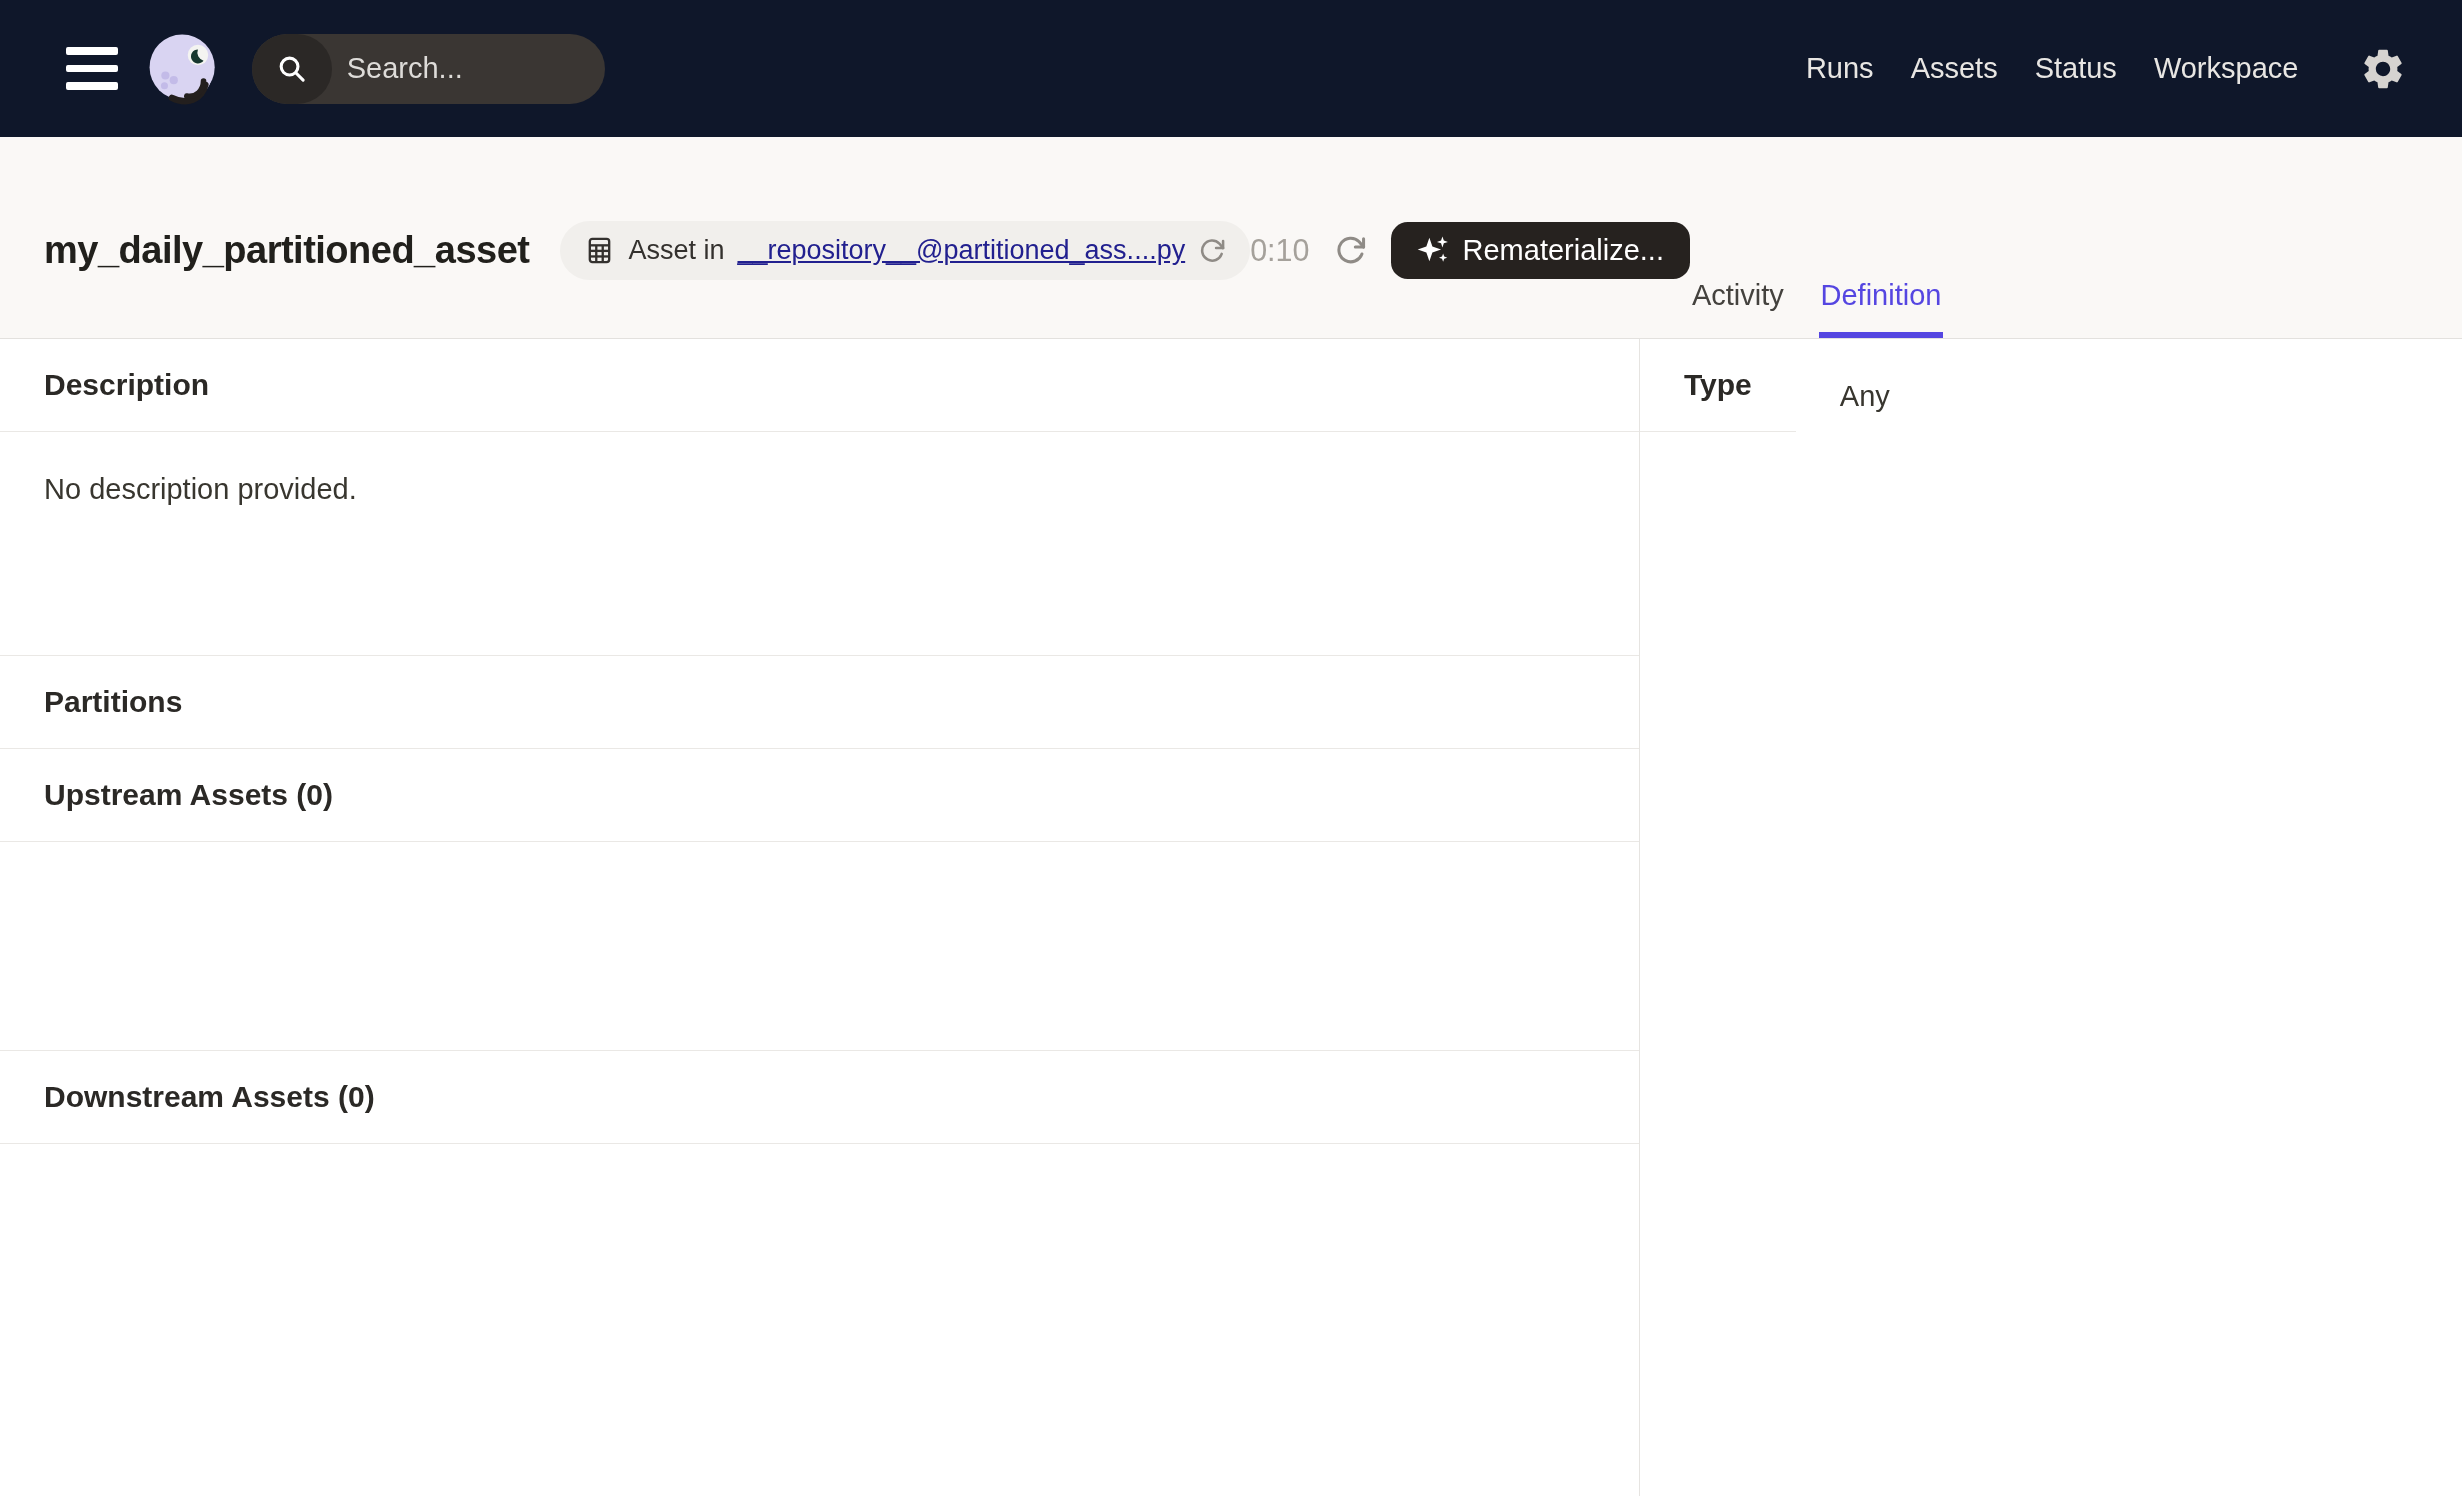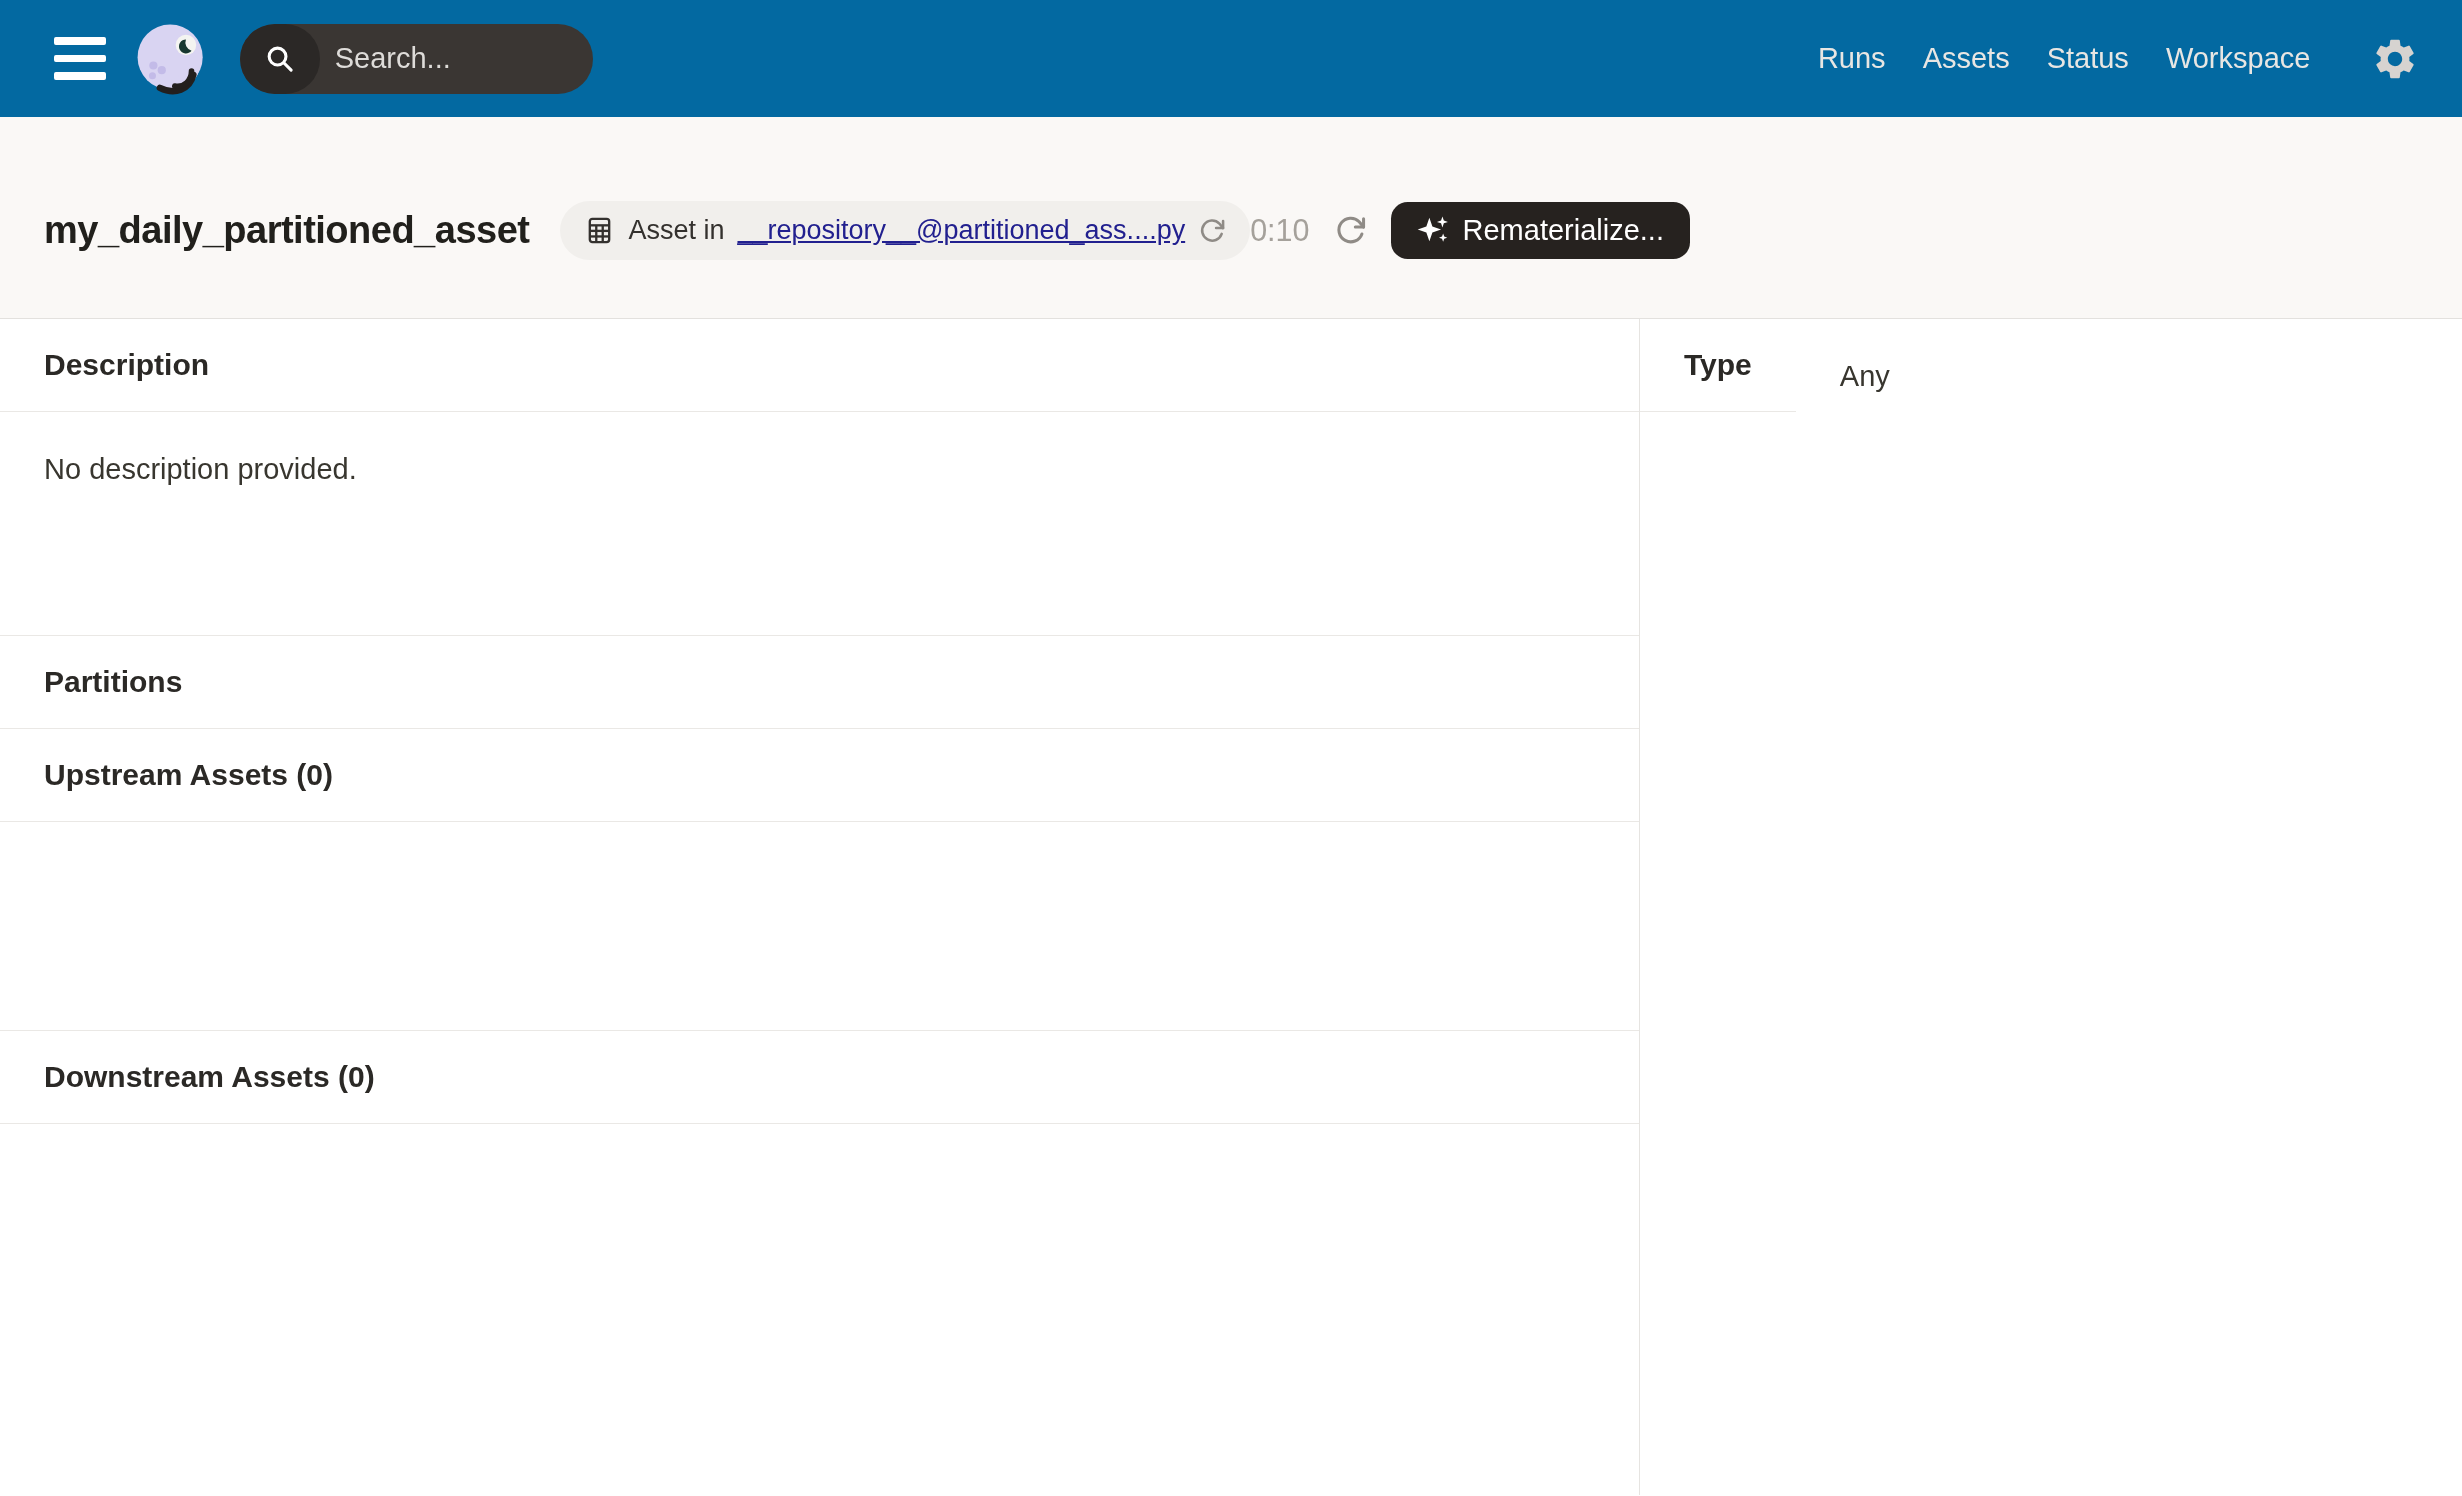--- a/index.html
+++ b/index.html
@@ -1,20 +1,20 @@
 <!DOCTYPE html>
 <html style="font-size:15px"><head>
 <meta charset="utf-8">
 <style>
   * { margin:0; padding:0; box-sizing:border-box; }
   html,body { width:2462px; height:1497px; overflow:hidden;
     font-family:"Liberation Sans", sans-serif; background:#ffffff; color:#38362f; }
 
   
-  .navbar { height:117px; background:#0369a1; display:flex; align-items:center; padding:0 37px; }
+  .navbar { height:137px; background:#0f172a; display:flex; align-items:center; padding:0 49px; }
   .hamburger { width:52px; height:46px; display:flex; flex-direction:column; justify-content:space-between; cursor:pointer; margin:0 26px 0 16.7px; padding:1.9px 0; }
   .hamburger span { display:block; height:7.4px; width:100%; background:#ffffff; border-radius:1.9px; }
   .logo { width:80px; height:80px; margin-right:28px; }
   .searchbox { width:353px; height:70px; background:#3a3633; border-radius:35px; display:flex; align-items:center; overflow:hidden; position:relative; }
   .search-iconwrap { width:80px; height:70px; background:#2b2826; border-radius:35px; display:flex; align-items:center; justify-content:center; flex:none; }
   .searchbox input { flex:1; background:transparent; border:none; outline:none; color:#e9e7e4; font-size:29px; padding:0 13px 0 15px; font-family:"Liberation Sans",sans-serif; }
   .searchbox input::placeholder { color:#dedcd9; opacity:1; }
   .nav-spacer { flex:1; }
   .nav-links { display:flex; align-items:center; gap:37px; margin-right:61px; }
   .nav-link { color:#e8e6e3; font-size:29px; font-weight:500; cursor:pointer; }
@@ -142,20 +142,24 @@
           <svg viewBox="0 0 24 22" fill="#ffffff">
             <path d="M9 2 L11.2 8.3 L17.5 10.5 L11.2 12.7 L9 19 L6.8 12.7 L0.5 10.5 L6.8 8.3 Z"></path>
             <path d="M18.5 1 L19.5 4 L22.5 5 L19.5 6 L18.5 9 L17.5 6 L14.5 5 L17.5 4 Z"></path>
             <path d="M19 13.5 L19.8 15.7 L22 16.5 L19.8 17.3 L19 19.5 L18.2 17.3 L16 16.5 L18.2 15.7 Z"></path>
           </svg>
         </span>
         <span>Rematerialize...</span>
       </button>
     </div>
   </div>
+  <div class="tabs">
+    <div class="tab">Activity</div>
+    <div class="tab active">Definition</div>
+  </div>
 </div>
 
 <div class="main">
   <div class="left-col">
 
     <div class="section-header">
       <h2>Description</h2>
     </div>
     <div class="section-body desc-body">
       <span>No description provided.</span>

